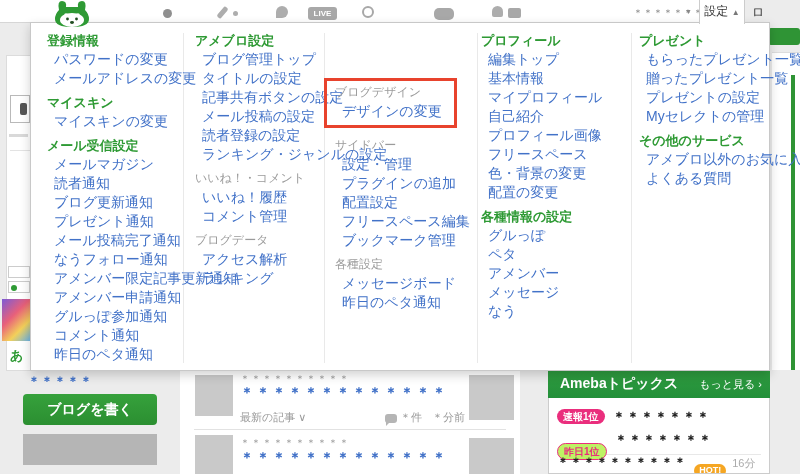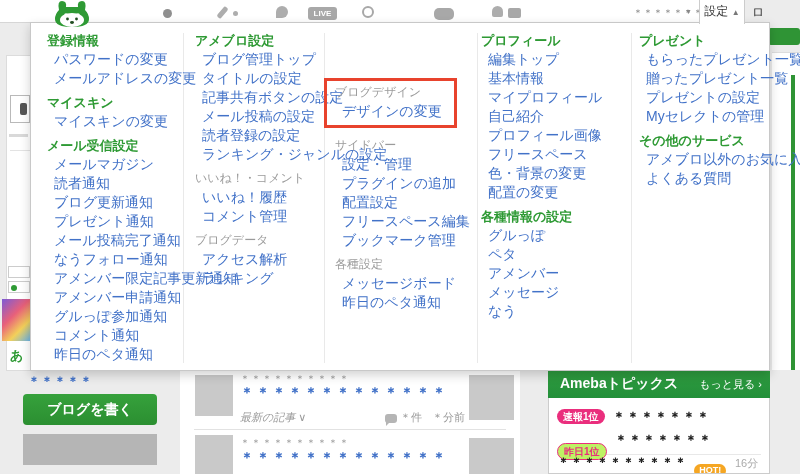--- a/index.html
+++ b/index.html
@@ -79,37 +79,37 @@
   .feed{position:absolute;left:180px;top:370px;width:340px;height:104px;background:#fff;z-index:5;overflow:hidden;}
   .feed-item{position:relative;height:59px;}
   .feed-item + .feed-item{border-top:1px solid #e2e2e2;margin:0 14px;height:60px;}
   .fi-ava{position:absolute;left:15px;top:5px;width:38px;height:41px;background:#c9c9c9;}
   .feed-item + .feed-item .fi-ava{left:1px;}
   .fi-meta{position:absolute;left:60px;top:2px;font-size:10px;color:#9b9b9b;letter-spacing:1px;}
   .feed-item + .feed-item .fi-meta{left:46px;top:6px;}
   .fi-title{position:absolute;left:60px;top:14px;font-size:14px;font-weight:bold;
     color:var(--blue);letter-spacing:2px;cursor:pointer;}
   .feed-item + .feed-item .fi-title{left:46px;top:19px;}
-  .fi-row{position:absolute;left:60px;top:40px;font-size:11px;color:#999;cursor:pointer;font-style:italic;}
+  .fi-row{position:absolute;left:60px;top:40px;font-size:11px;color:#999;cursor:pointer;}
   .fi-counts{position:absolute;left:205px;top:40px;font-size:11px;color:#999;}
   .bubble{display:inline-block;width:12px;height:9px;background:#b5b5b5;border-radius:3px;
     position:relative;margin-right:3px;vertical-align:middle;}
   .bubble:after{content:"";position:absolute;left:1px;bottom:-3px;border:3px solid transparent;
     border-top-color:#b5b5b5;border-left-color:#b5b5b5;}
   .fi-time{margin-left:10px;}
   .fi-thumb{position:absolute;right:6px;top:5px;width:45px;height:45px;background:#c9c9c9;}
   .feed-item + .feed-item .fi-thumb{right:-8px;top:8px;}
   
   .topics{position:absolute;left:548px;top:370px;width:222px;height:104px;z-index:5;}
   .tp-head{height:28px;background:linear-gradient(#2f9b3f,#23903a);display:flex;
     align-items:center;justify-content:space-between;padding:0 8px 0 12px;}
   .tp-title{color:#fff;font-size:14px;font-weight:bold;}
   .tp-more{color:#fff;font-size:11px;cursor:pointer;}
   .tp-body{background:#fff;border:1px solid #ccc;border-top:none;height:76px;
-    padding:7px 8px 0 8px;overflow:hidden;text-align:center;}
+    padding:7px 8px 0 8px;overflow:hidden;}
   .tp-row{display:flex;align-items:center;height:23px;cursor:pointer;}
   .badge{flex:none;font-size:10px;font-weight:bold;border-radius:9px;padding:1px 6px;line-height:13px;}
   .badge.solid{background:var(--pink);color:#fff;}
   .badge.outline{background:#bef264;color:var(--pink);border:1px solid var(--pink);margin-top:24px;}
   .tp-text{margin-left:8px;font-size:13px;font-weight:bold;color:#222;letter-spacing:1px;}
   .tp-sep{height:1px;background:#e8e8e8;margin:3px 0 4px 0;}
   .tp-row3 .tp-text{margin-left:0;font-size:12px;}
   .hot{flex:none;margin-left:6px;background:var(--orange);color:#fff;font-size:9px;
     font-weight:bold;border-radius:8px;padding:1px 5px;line-height:11px;}
   .tp-time{margin-left:6px;font-size:11px;color:#aaa;}

